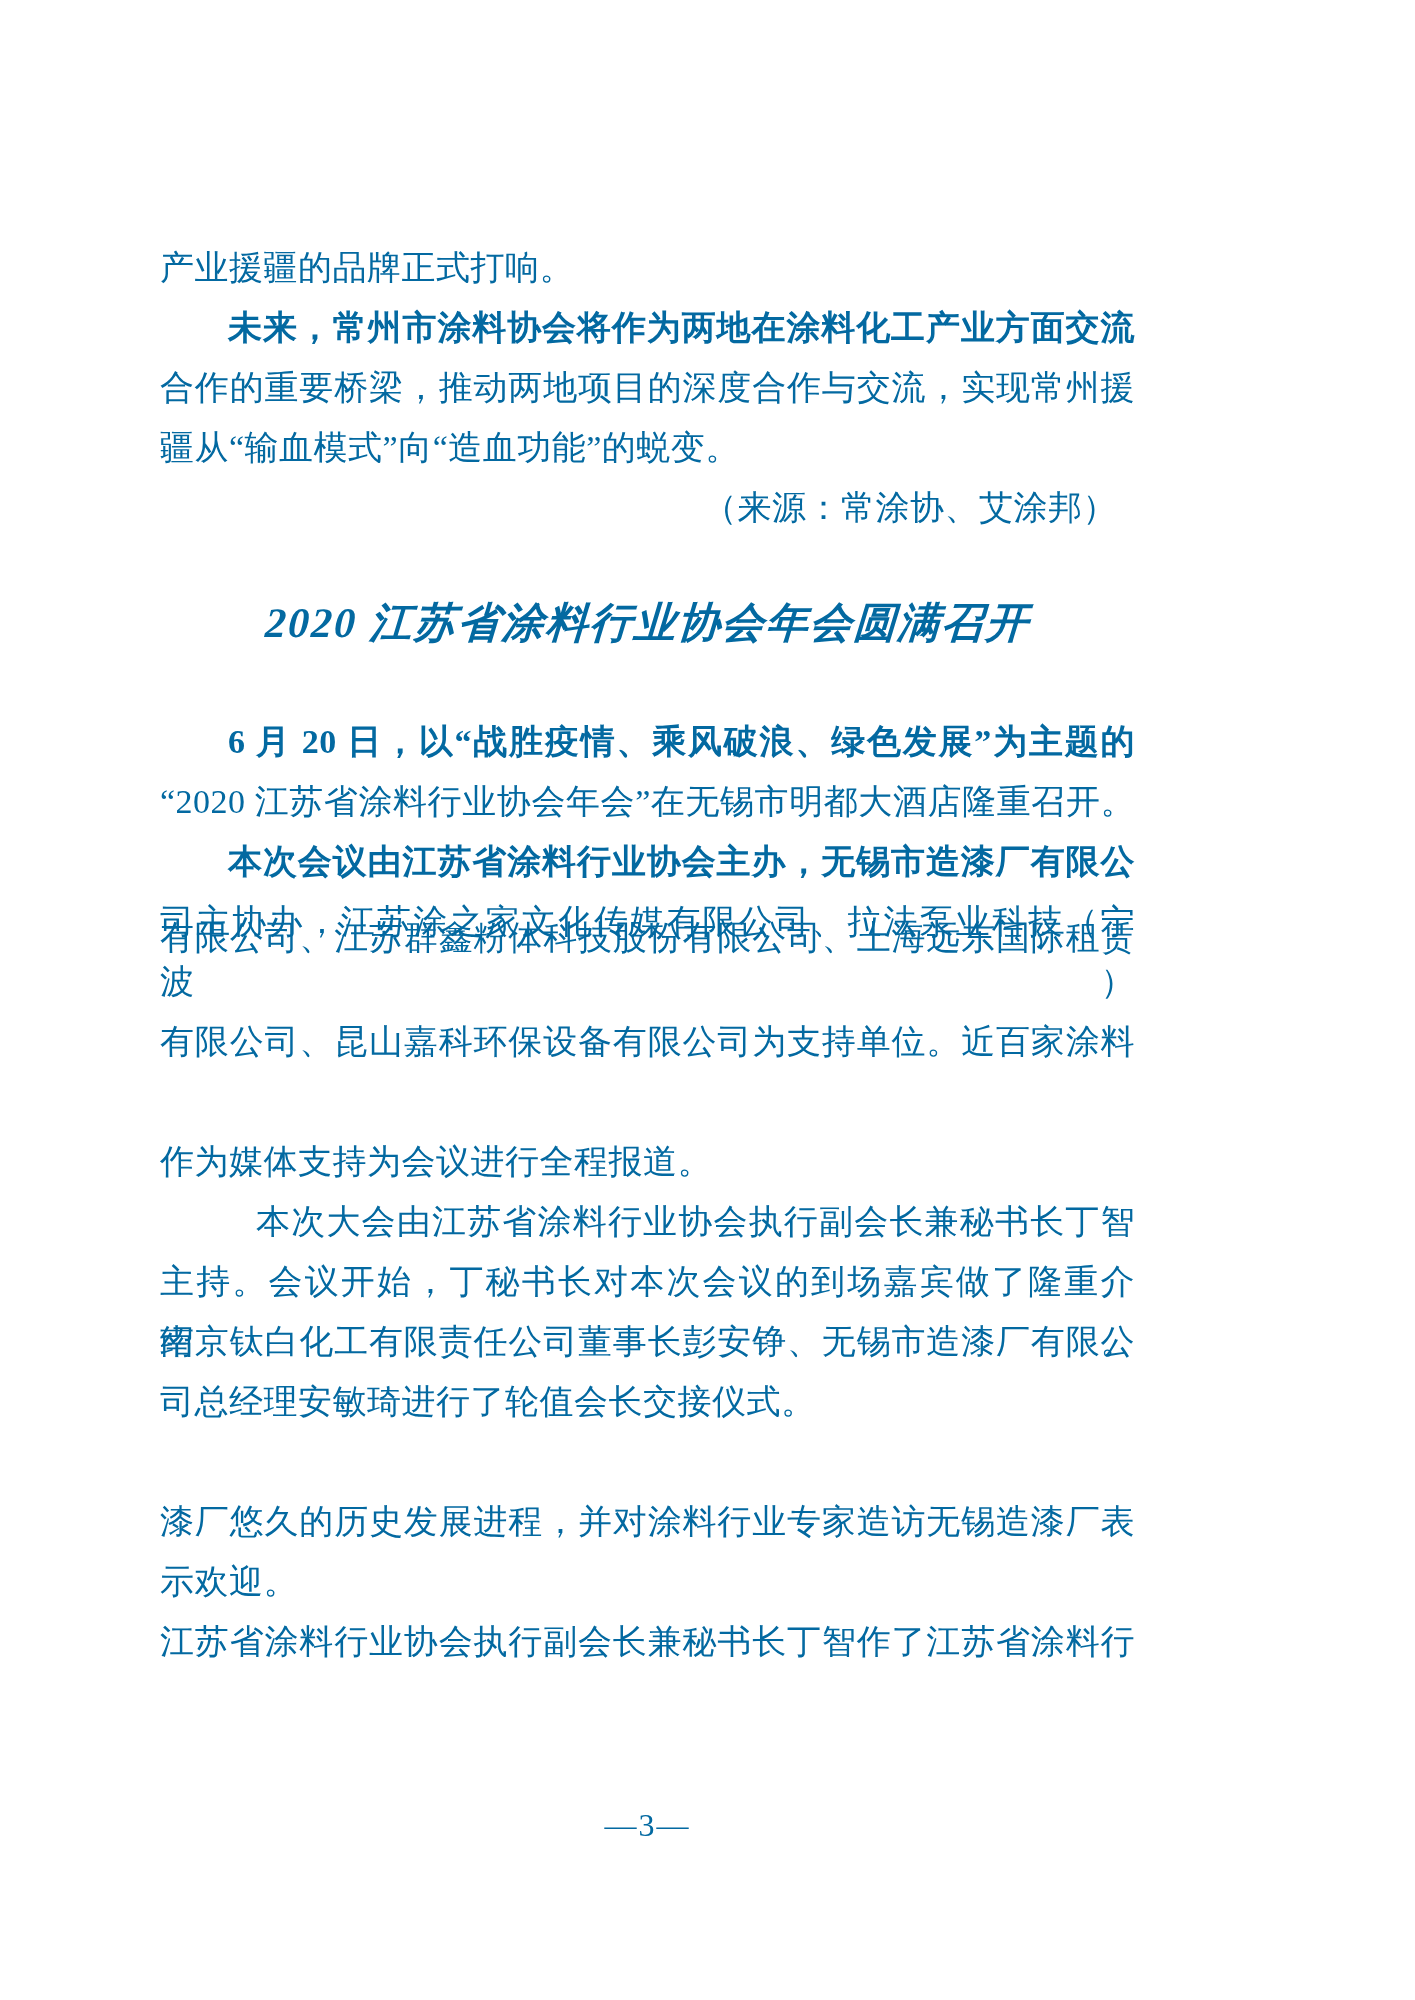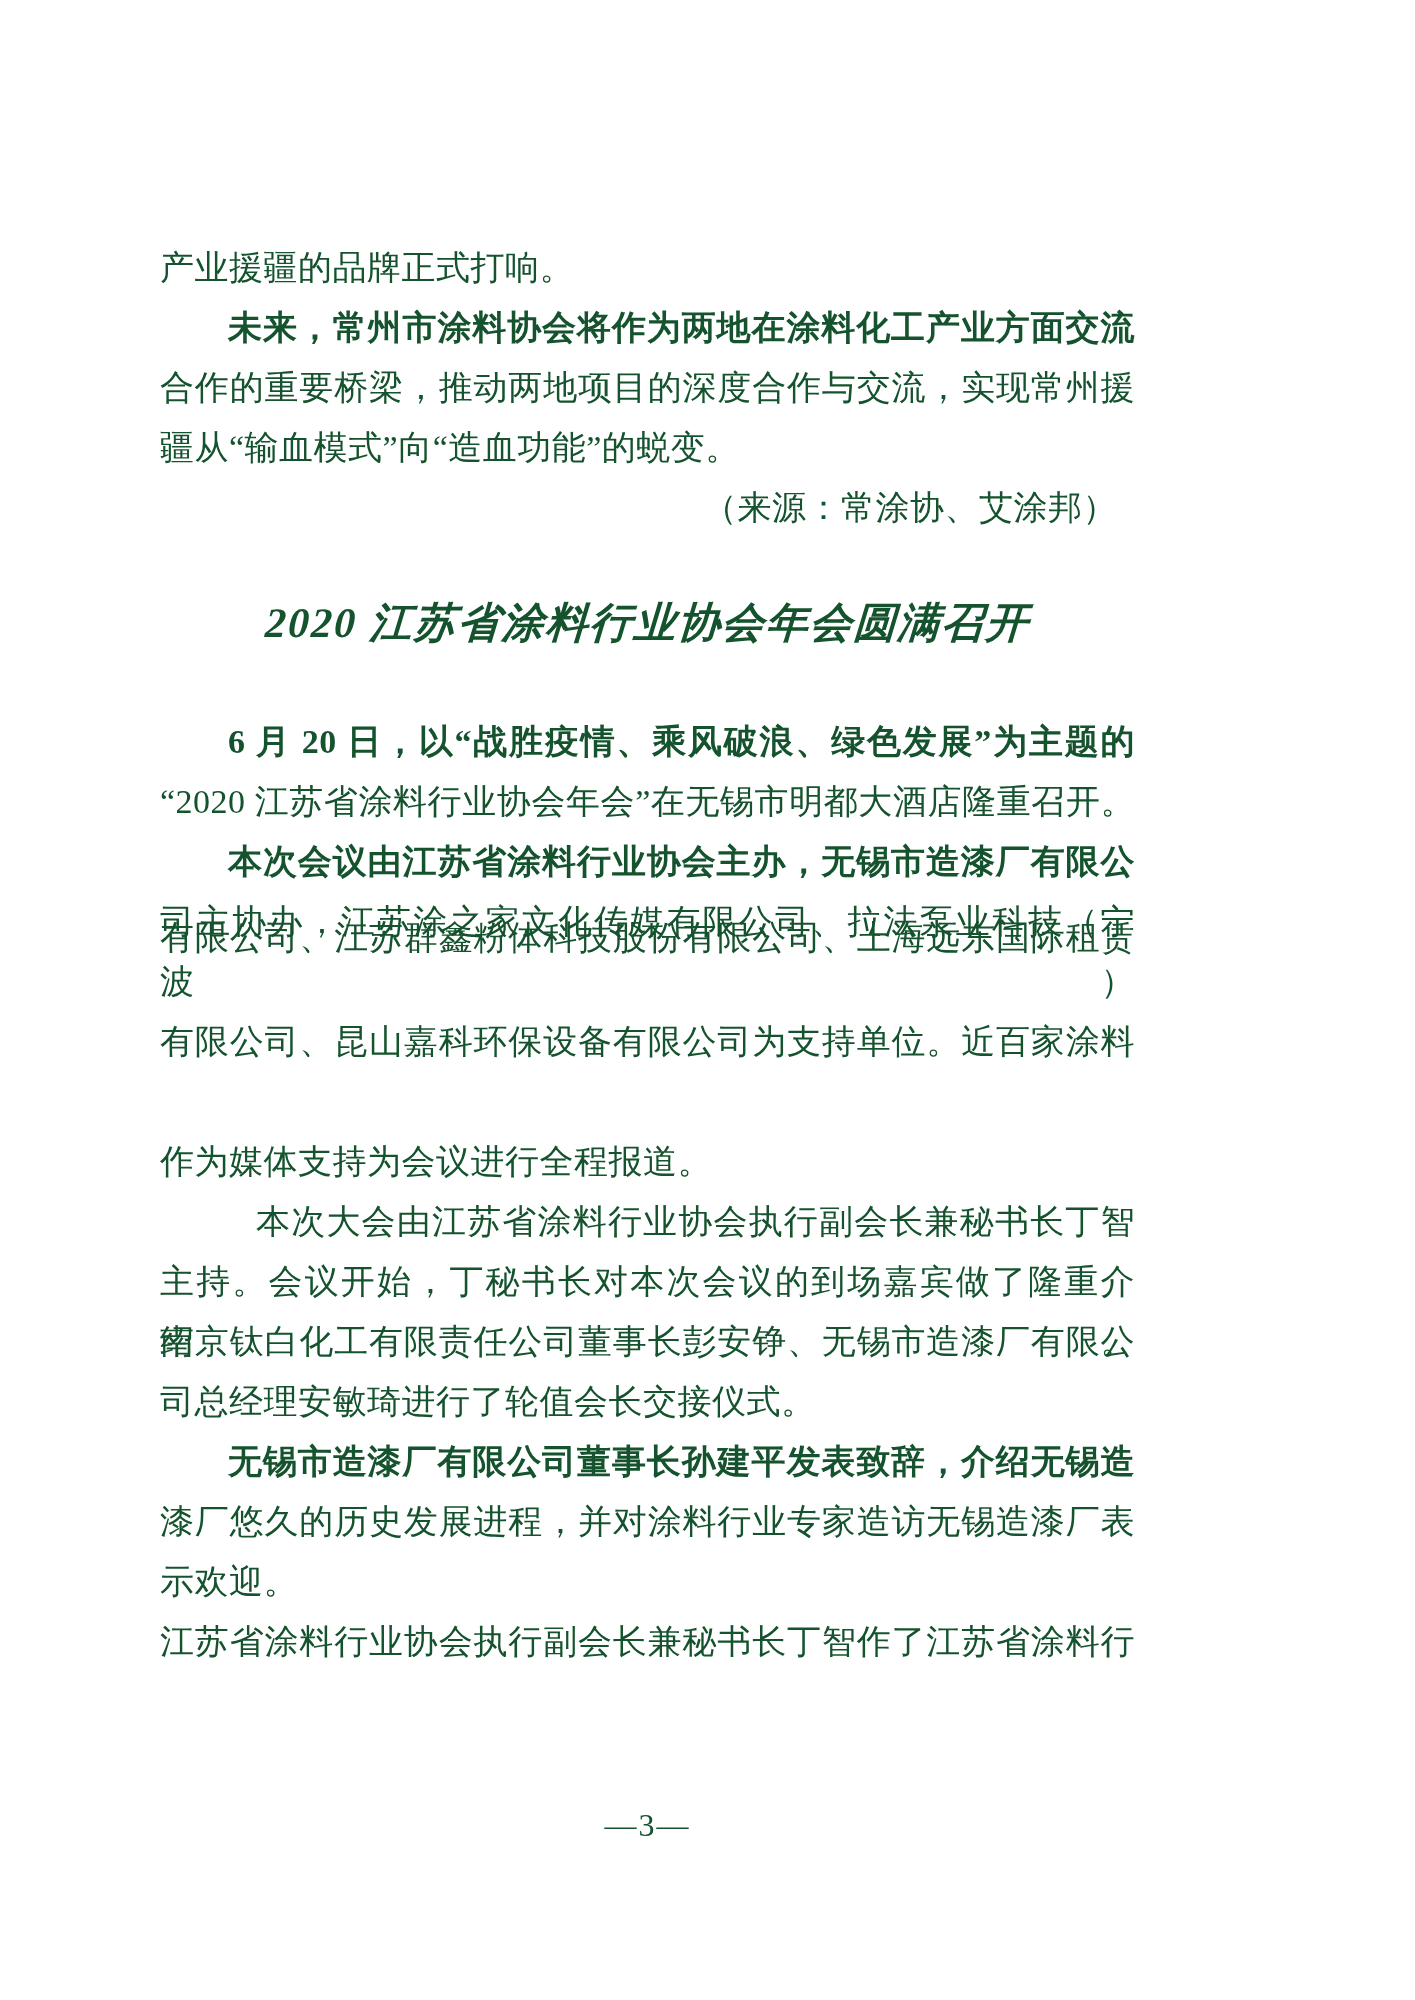--- a/index.html
+++ b/index.html
@@ -7,21 +7,21 @@
     padding: 0;
     background: #ffffff;
   }
   .page {
     position: relative;
     width: 1415px;
     height: 2000px;
     background: #ffffff;
     overflow: hidden;
     font-family: "Liberation Serif", "DejaVu Serif", serif;
-    color: #14532d;
+    color: #0369a1;
   }
   .line {
     position: absolute;
     left: 160px;
     width: 975px;
     height: 60px;
     line-height: 60px;
     font-size: 34px;
     letter-spacing: 0.5px;
     white-space: nowrap;
@@ -83,20 +83,19 @@
   <div class="line fill" style="top:772px">“2020 江苏省涂料行业协会年会”在无锡市明都大酒店隆重召开。</div>
   <div class="line fill indent2" style="top:832px">本次会议由江苏省涂料行业协会主办，无锡市造漆厂有限公</div>
   <div class="line fill" style="top:892px">司主协办，江苏涂之家文化传媒有限公司、拉法泵业科技（宁波）</div>
   <div class="line fill" style="top:908px">有限公司、江苏群鑫粉体科技股份有限公司、上海远东国际租赁</div>
   <div class="line fill" style="top:1012px">有限公司、昆山嘉科环保设备有限公司为支持单位。近百家涂料</div>
   <div class="line" style="top:1132px">作为媒体支持为会议进行全程报道。</div>
   <div class="line fill indent3" style="top:1192px">本次大会由江苏省涂料行业协会执行副会长兼秘书长丁智</div>
   <div class="line fill" style="top:1252px">主持。会议开始，丁秘书长对本次会议的到场嘉宾做了隆重介绍。</div>
   <div class="line fill" style="top:1312px">南京钛白化工有限责任公司董事长彭安铮、无锡市造漆厂有限公</div>
   <div class="line" style="top:1372px">司总经理安敏琦进行了轮值会长交接仪式。</div>
-  <div class="line fill indent2" style="top:1432px">无锡市造漆厂有限公司董事长孙建平发表致辞，介绍无锡造</div>
   <div class="line fill" style="top:1492px">漆厂悠久的历史发展进程，并对涂料行业专家造访无锡造漆厂表</div>
   <div class="line" style="top:1552px">示欢迎。</div>
   <div class="line fill" style="top:1612px">江苏省涂料行业协会执行副会长兼秘书长丁智作了江苏省涂料行</div>
 
   <div class="footer">—3—</div>
 
 </div>
 
 </body></html>

